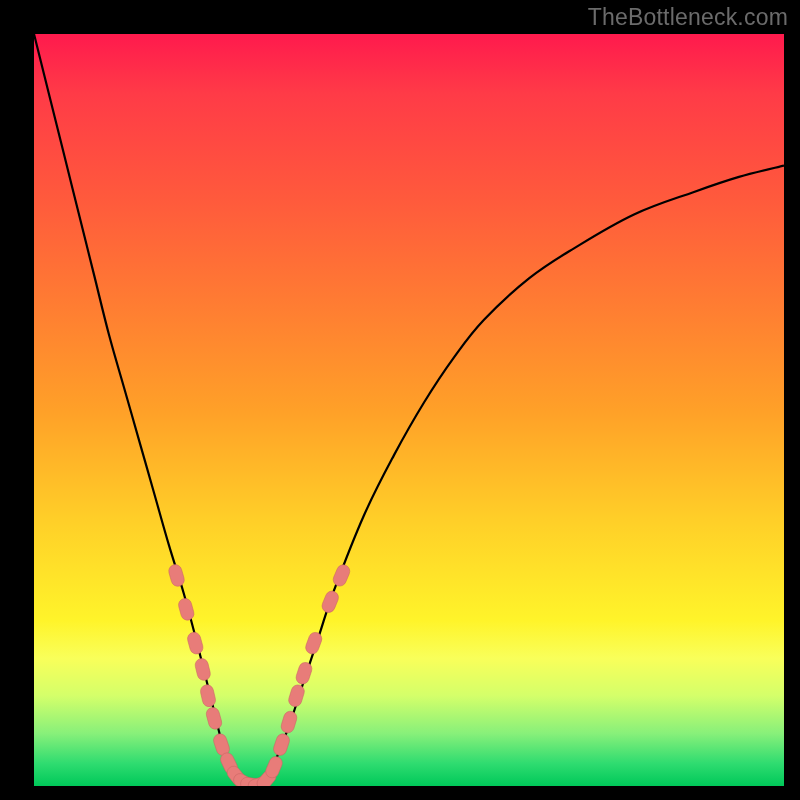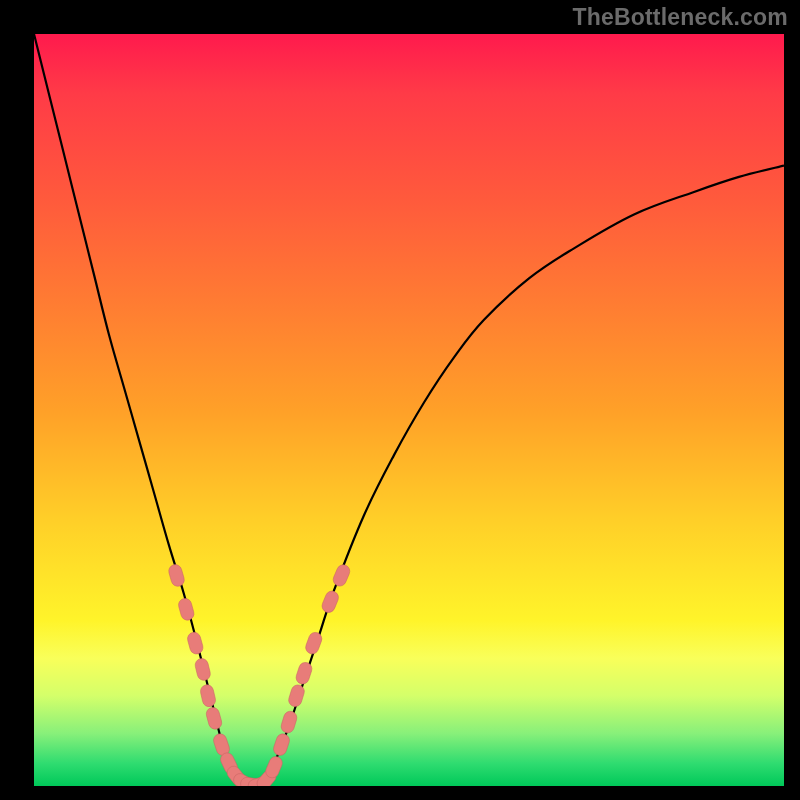--- a/index.html
+++ b/index.html
@@ -36,21 +36,21 @@
       #2fdc70 97%,
       #00c859 100%
     );
   }
   .watermark {
     position: absolute;
     top: 4px;
     right: 12px;
     color: #6b6b6b;
     font-size: 23px;
-    font-weight: 700;
+    font-weight: 400;
     letter-spacing: 0.2px;
     text-align: center;
   }
   svg.curves {
     position: absolute;
   }
 </style>
 </head>
 <body>
 

